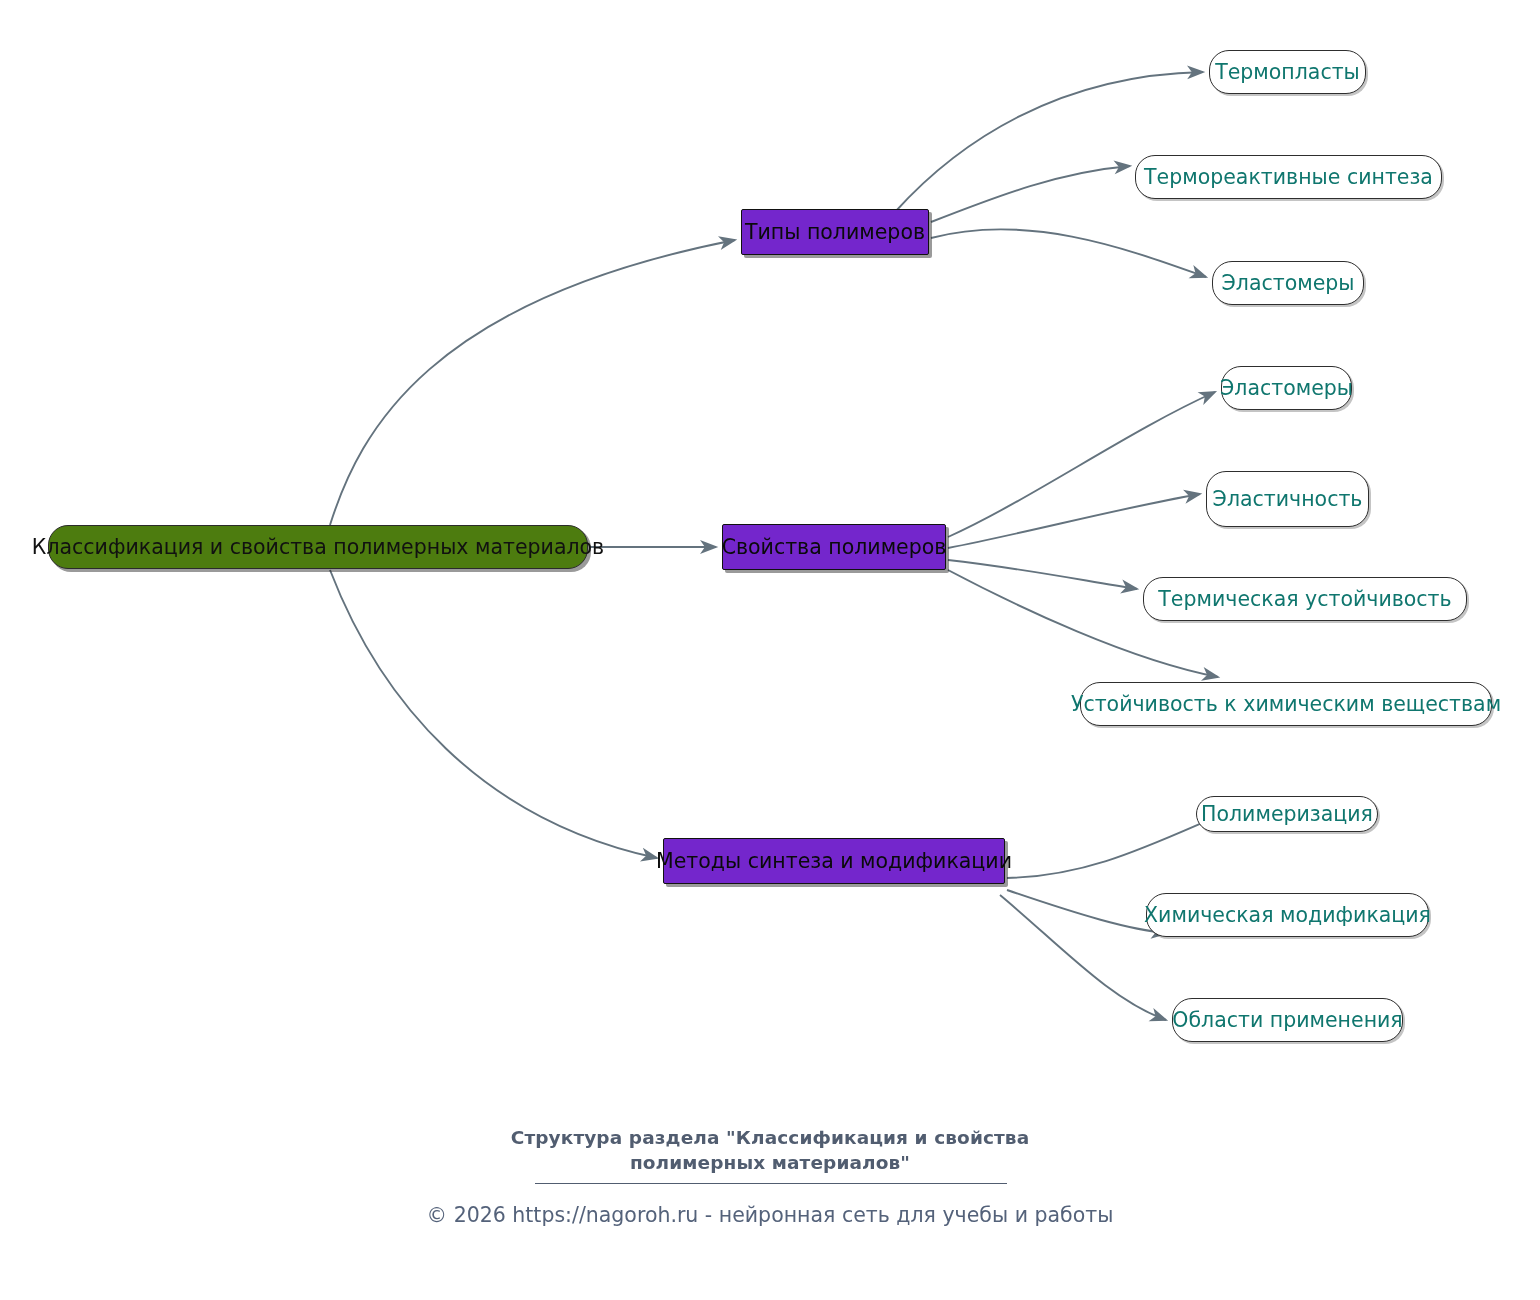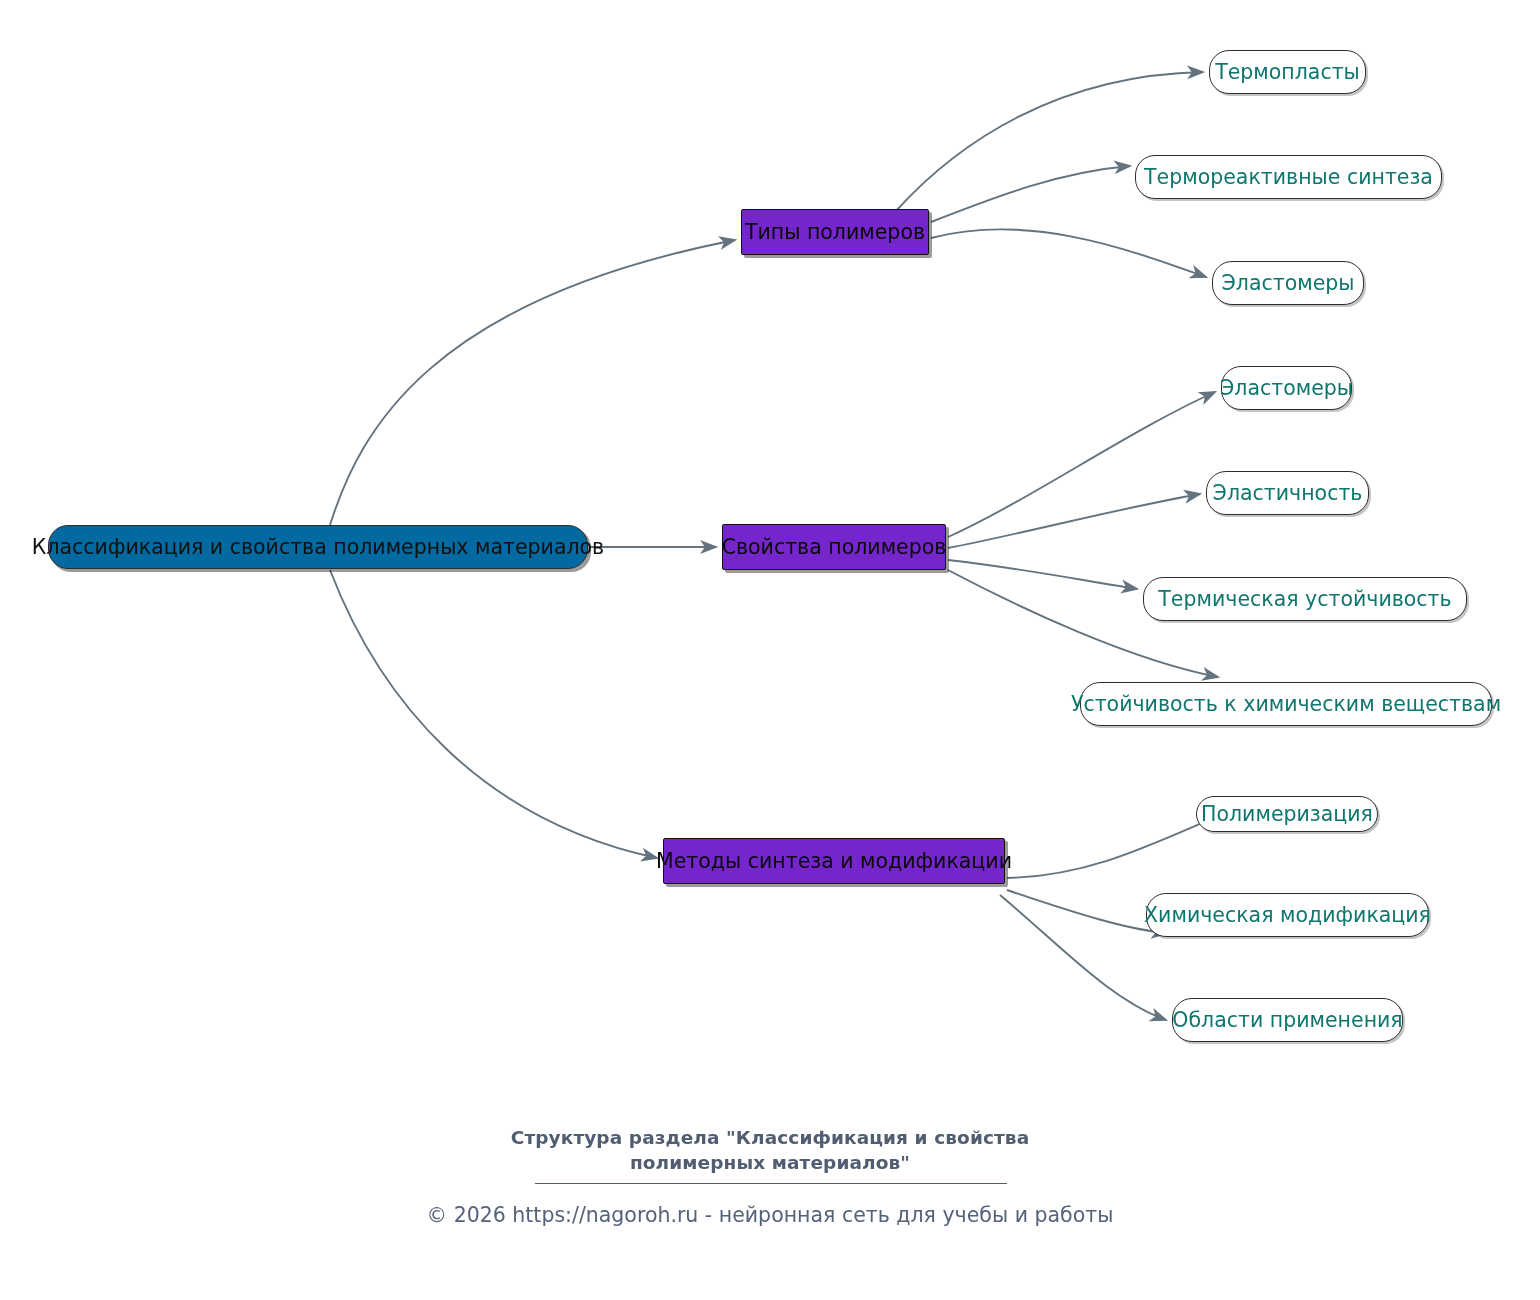--- a/index.html
+++ b/index.html
@@ -27,21 +27,21 @@
   .node {
     position: absolute;
     box-sizing: border-box;
     display: flex;
     align-items: center;
     justify-content: center;
     white-space: nowrap;
     line-height: 1;
   }
   .node-root {
-    background: #0369a1;
+    background: #4d7c0f;
     border: 1.6px solid #2b2b2b;
     border-radius: 20px;
     color: #111111;
     font-size: 20.5px;
     box-shadow: 3px 3px 0 rgba(30,30,30,0.45);
   }
   .node-branch {
     background: #7426cc;
     border: 1.8px solid #111111;
     border-radius: 2px;
@@ -134,21 +134,21 @@
   <div class="node node-leaf" style="left:1212px; top:261px; width:152px; height:44px;">
     <span>Эластомеры</span>
   </div>
 
   <div class="node node-branch" style="left:722px; top:524px; width:224px; height:46px;">
     <span>Свойства полимеров</span>
   </div>
   <div class="node node-leaf" style="left:1221px; top:366px; width:131px; height:44px;">
     <span>Эластомеры</span>
   </div>
-  <div class="node node-leaf" style="left:1206px; top:471px; width:163px; height:44px;">
+  <div class="node node-leaf" style="left:1206px; top:471px; width:163px; height:56px;">
     <span>Эластичность</span>
   </div>
   <div class="node node-leaf" style="left:1143px; top:577px; width:324px; height:44px;">
     <span>Термическая устойчивость</span>
   </div>
   <div class="node node-leaf" style="left:1080px; top:682px; width:412px; height:44px;">
     <span>Устойчивость к химическим веществам</span>
   </div>
 
   <div class="node node-branch" style="left:663px; top:838px; width:342px; height:46px;">

